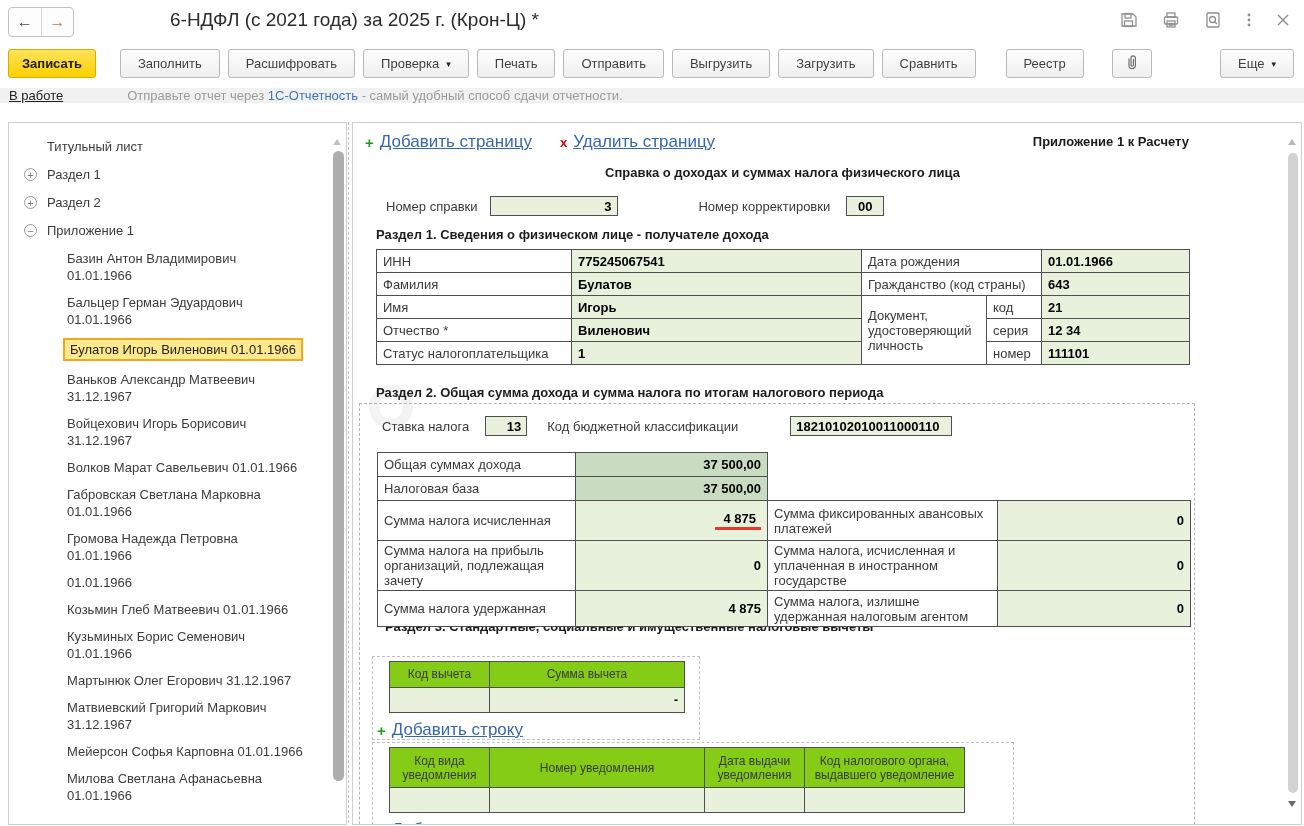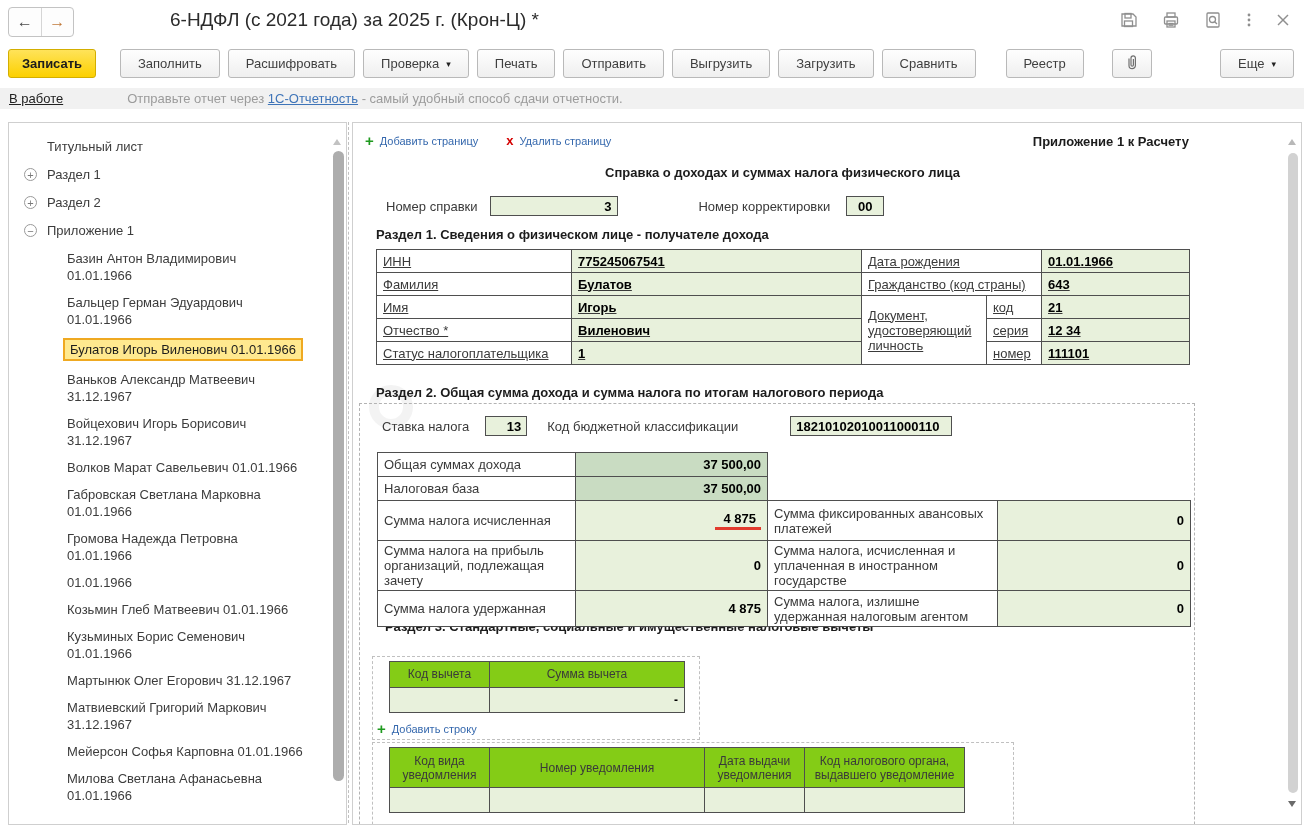--- a/index.html
+++ b/index.html
@@ -20,25 +20,25 @@
     font-size:13px;color:#3f3f3f;padding:0 17px;display:inline-flex;align-items:center;justify-content:center;
     font-family:inherit;white-space:nowrap;}
   .btn-save{position:absolute;top:7px;left:8px;width:88px;background:linear-gradient(#ffe35a,#fcd000);
     border:1px solid #d3ae00;font-weight:bold;color:#1c1c1c;}
   .btnrow{position:absolute;top:7px;left:120px;right:10px;display:flex;gap:8px;align-items:center;}
   .gap-reestr{margin-left:22px;}
   .btn-clip{width:40px;padding:0;margin-left:20px;}
   .btn-more{margin-left:auto;}
   .dd{font-size:9px;margin-left:7px;color:#222;}
   
-  .statusbar{position:absolute;top:88px;left:0;width:1304px;height:21px;background:#f1f1f1;
+  .statusbar{position:absolute;top:88px;left:0;width:1304px;height:15px;background:#f1f1f1;
     font-size:13px;display:flex;align-items:center;}
   .st-state{margin-left:9px;color:#222;text-decoration:underline;}
   .st-msg{margin-left:64px;color:#9b9b9b;}
-  .st-link{color:#3e74b8;text-decoration:underline;margin-top:44px;}
+  .st-link{color:#3e74b8;margin-top:44px;}
   
   .sidebar{position:absolute;left:8px;top:122px;width:337px;height:701px;border:1px solid #cfcfcf;
     background:#fff;overflow:hidden;font-size:13px;color:#3c3c3c;}
   .splitter{position:absolute;left:348px;top:122px;height:701px;border-left:1px dashed #c0c0c0;}
   .formpanel{position:absolute;left:352px;top:122px;width:948px;height:701px;border:1px solid #cfcfcf;
     background:#fff;overflow:hidden;font-size:13px;}
   
   .tree{padding-top:10px;}
   .tree-root{position:relative;padding:5px 8px 5px 38px;line-height:18px;}
   .expander{position:absolute;left:15px;top:7px;width:13px;height:13px;border:1px solid #9a9a9a;border-radius:50%;
@@ -50,39 +50,39 @@
   .sb-scroll-up{position:absolute;right:5px;top:16px;width:0;height:0;
     border-left:4px solid transparent;border-right:4px solid transparent;border-bottom:6px solid #c2c2c2;}
   .sb-thumb{position:absolute;right:2px;top:28px;width:11px;height:630px;background:#adadad;border-radius:6px;}
   
   .watermark{position:absolute;top:262px;left:16px;display:flex;align-items:center;z-index:0;pointer-events:none;}
   .wm-circle{width:44px;height:44px;border:10px solid rgba(90,90,90,0.07);border-radius:50%;margin-right:14px;box-sizing:border-box;}
   .wm-text{font-size:46px;font-weight:bold;letter-spacing:5px;color:rgba(70,70,70,0.08);white-space:nowrap;}
   .linkbar{position:absolute;top:9px;left:12px;display:flex;align-items:center;z-index:1;}
   .plus{color:#1f9a1f;font-weight:bold;font-size:15px;margin-right:6px;}
   .xdel{color:#d40000;font-weight:bold;font-size:13px;margin:0 6px 0 28px;}
-  .flink{color:#3568ad;font-size:11px;}
+  .flink{color:#3568ad;text-decoration:underline;font-size:17px;}
   .appendix{position:absolute;top:11px;right:112px;font-weight:bold;color:#1c1c1c;z-index:1;padding-left:10px;}
   .doctitle{position:absolute;top:42px;left:23px;width:813px;text-align:center;font-weight:bold;color:#1c1c1c;z-index:1;}
   .numrow{position:absolute;top:72px;left:33px;height:22px;display:flex;align-items:center;z-index:1;}
   .fld{border:1px solid #4f4f4f;background:#e8f1dc;height:20px;line-height:20px;font-weight:bold;color:#000;box-sizing:border-box;}
   .fld.num1{width:128px;text-align:right;padding-right:6px;margin-left:13px;}
   .lbl-num2{margin-left:80px;}
   .fld.num2{width:38px;text-align:center;margin-left:16px;}
   .sectitle{position:absolute;left:23px;font-weight:bold;color:#1c1c1c;z-index:1;}
   
   table{border-collapse:collapse;table-layout:fixed;z-index:1;}
   td{border:1px solid #4f4f4f;padding:2px 6px;font-size:13px;line-height:15px;vertical-align:middle;
     overflow:hidden;box-sizing:border-box;}
   td.lbl{background:#fff;color:#3a3a3a;}
   td.val{background:#e8f1dc;color:#000;font-weight:bold;}
   td.val.num{text-align:right;}
   td.val.filled{background:#c9dcc2;text-align:right;}
   td.ghost{border:none;background:#fff;}
-  .t1{position:absolute;top:126px;left:23px;width:813px;text-decoration:underline;}
+  .t1{position:absolute;top:126px;left:23px;width:813px;}
   .t1 td{height:23px;}
   .bigbox{position:absolute;top:280px;left:6px;width:834px;height:560px;border:1px dashed #b3b3b3;border-bottom:none;z-index:1;}
   .raterow{position:absolute;top:12px;left:22px;display:flex;align-items:center;}
   .fld.rate{width:42px;text-align:right;padding-right:5px;margin-left:16px;}
   .lbl-kbk{margin-left:20px;}
   .fld.kbk{width:162px;padding-left:5px;margin-left:52px;}
   .sums{position:absolute;top:48px;left:17px;width:813px;}
   .redline{display:inline-block;border-bottom:3px solid #e23b2e;padding:0 5px 1px 8px;}
   .sec3t{top:215px;left:25px;position:absolute;font-weight:bold;color:#1c1c1c;}
   .subbox{position:absolute;border:1px dashed #c0c0c0;}

